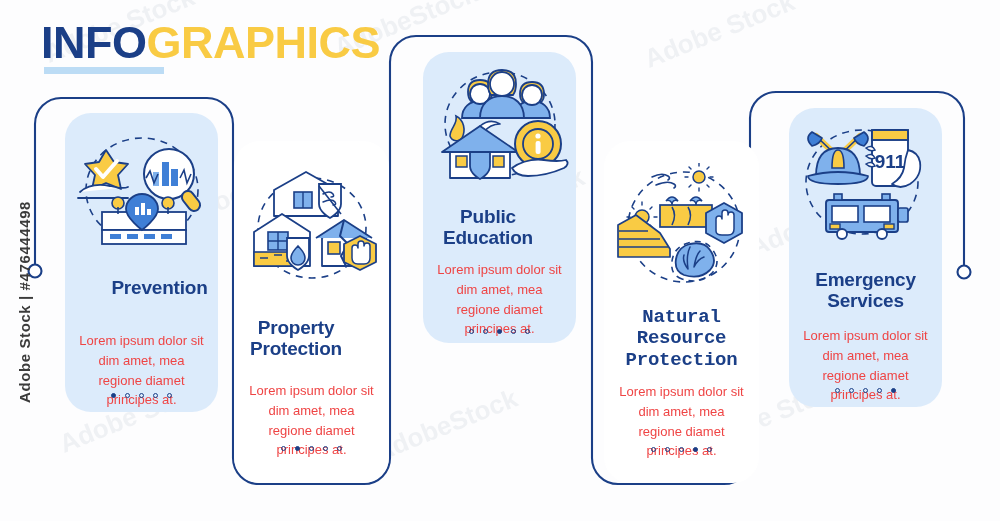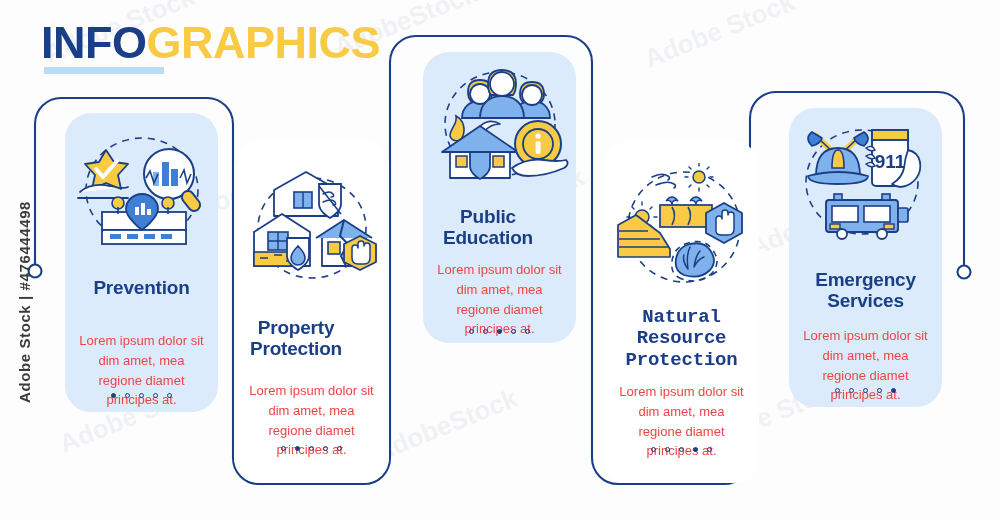--- a/index.html
+++ b/index.html
@@ -165,21 +165,21 @@
         <circle cx="98" cy="75" r="6" fill="#f9cb44" stroke="#1b3f87" stroke-width="1.6"></circle>
         <path d="M98,79 L98,86" stroke="#1b3f87" stroke-width="1.6"></path>
 
         <path d="M72,66 C81,66 88,73 88,81 C88,90 72,102 72,102 C72,102 56,90 56,81 C56,73 63,66 72,66 Z" fill="#3f7fd6" stroke="#1b3f87" stroke-width="1.8"></path>
         <rect x="65" y="79" width="4" height="8" fill="#ffffff"></rect>
         <rect x="71" y="75" width="4" height="12" fill="#ffffff"></rect>
         <rect x="77" y="81" width="4" height="6" fill="#ffffff"></rect>
       </svg>
     </div>
 
-    <div class="card-title" style="left:65px; width:153px; top:277px;">Prevention</div>
+    <div class="card-title" style="left:83px; width:153px; top:277px;">Prevention</div>
     <div class="card-desc" style="left:65px; width:153px; top:331px;">Lorem ipsum dolor sit dim amet, mea regione diamet principes at.</div>
     <div class="dots" style="left:65px; width:153px; top:393px;">
       <span class="dot on"></span>
       <span class="dot"></span>
       <span class="dot"></span>
       <span class="dot"></span>
       <span class="dot"></span>
     </div>
   </div>
 

